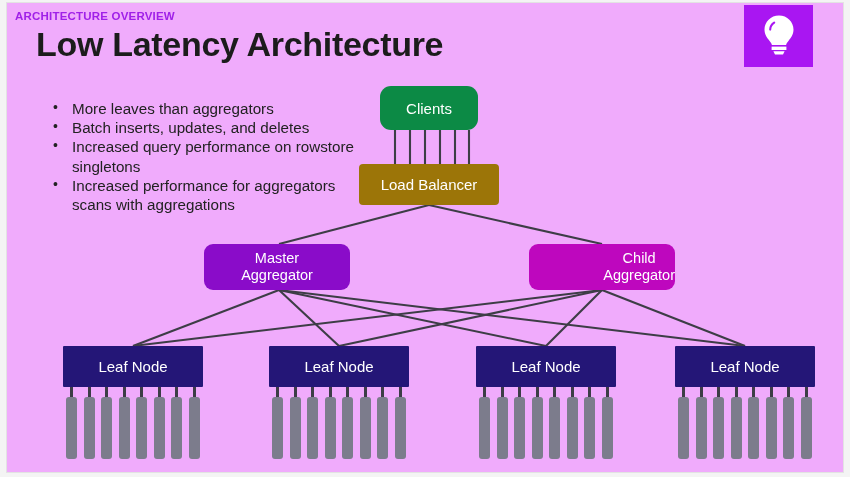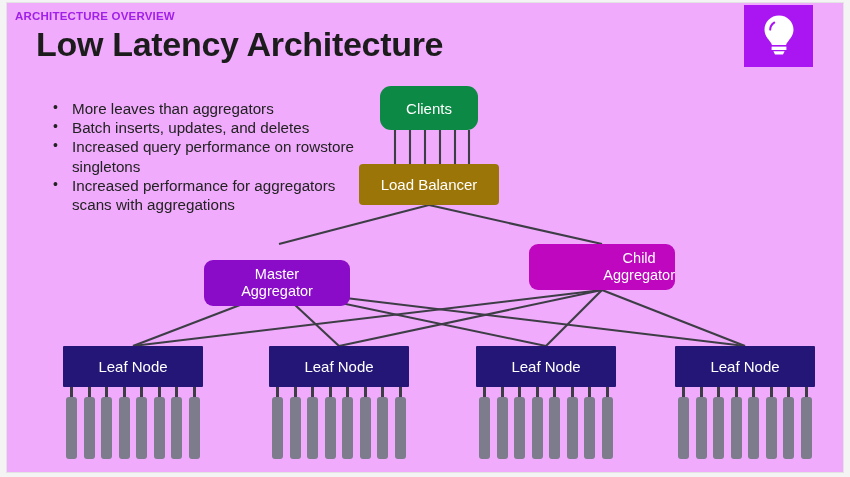--- a/index.html
+++ b/index.html
@@ -110,21 +110,21 @@
     text-align: center;
     color: #ffffff;
     font-size: 15px;
     line-height: 17px;
     border-radius: 9px;
   }
   .node.two-line { font-size: 14.5px; }
 
   #node-clients      { left: 373px; top: 83px;  width: 98px;  height: 44px; background:#0C8A45; border-radius:11px; }
   #node-loadbalancer { left: 352px; top: 161px; width: 140px; height: 41px; background:#9C7508; border-radius:4px; }
-  #node-master       { left: 197px; top: 241px; width: 146px; height: 46px; background:#8A0CC9; border-radius:9px;margin-top:16px; }
+  #node-master       { left: 197px; top: 241px; width: 146px; height: 46px; background:#8A0CC9; border-radius:9px; }
   #node-child        { left: 522px; top: 241px; width: 146px; height: 46px; background:#BE07BE; border-radius:9px;justify-content:flex-end; }
 
   .leaf {
     width: 140px;
     height: 41px;
     background: #241677;
     border-radius: 1px;
     top: 343px;
   }
   #node-leaf-0 { left: 56px;  }

